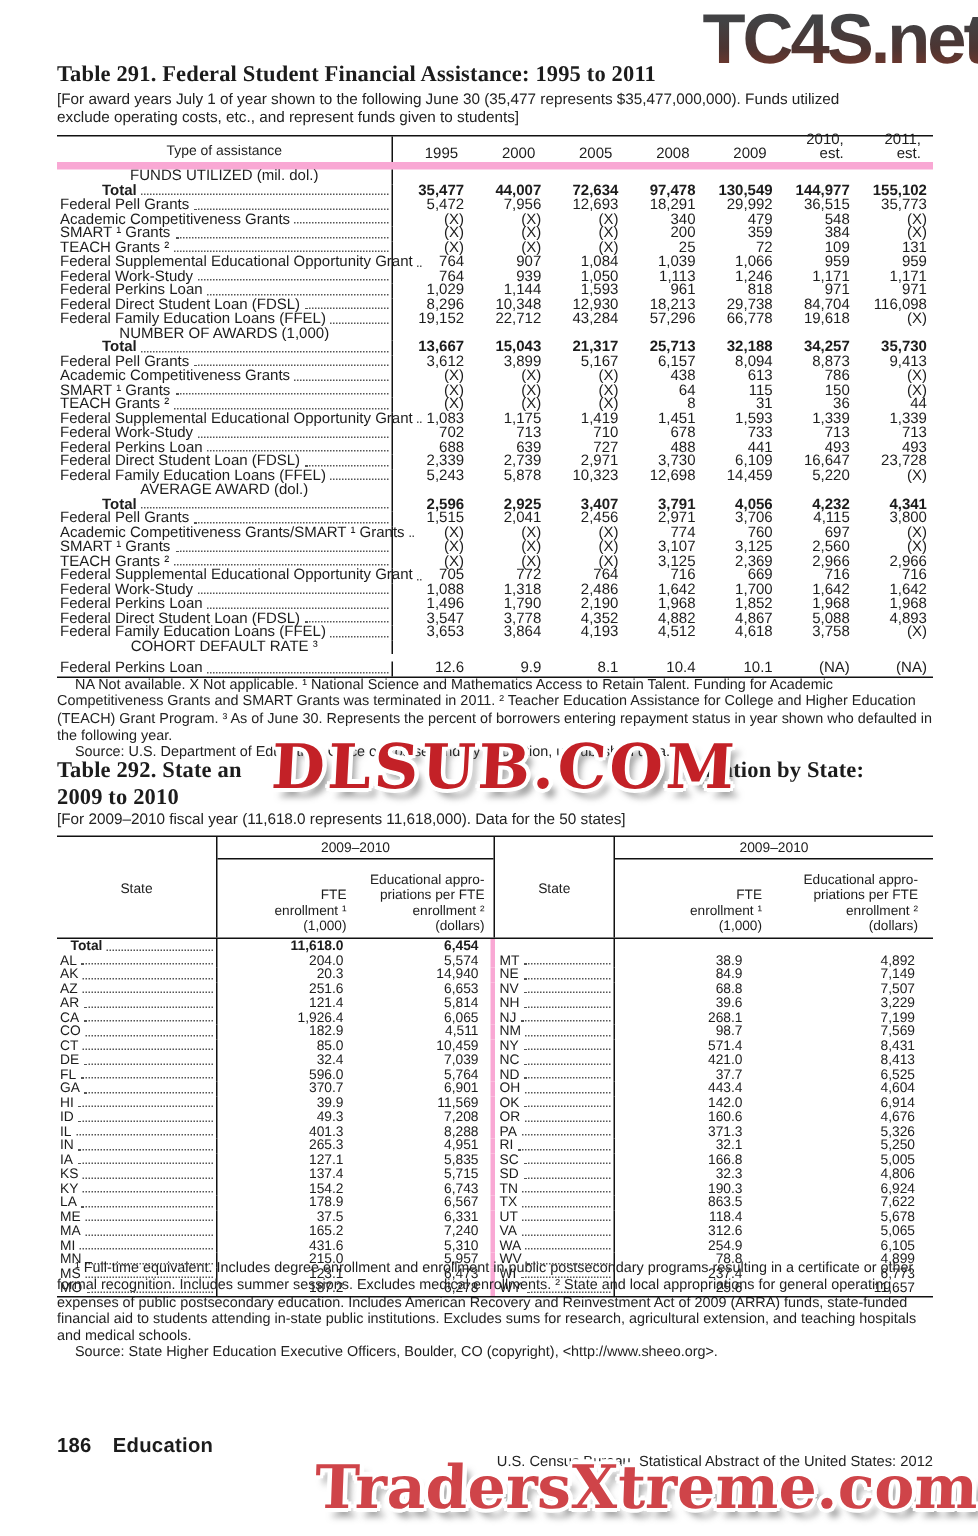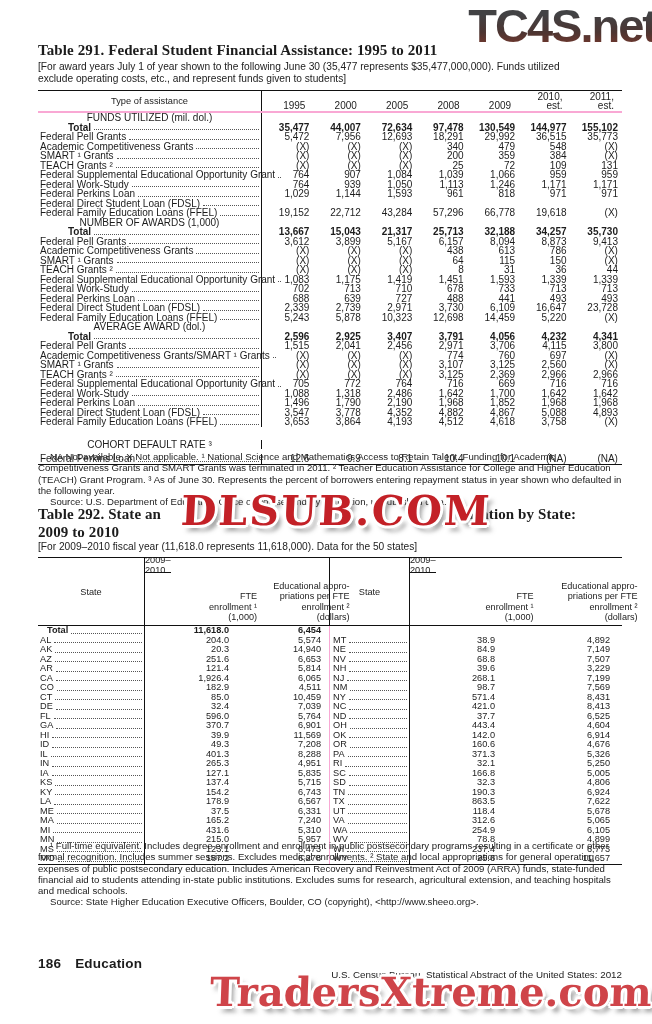--- a/index.html
+++ b/index.html
@@ -18,28 +18,28 @@
   .wm-bottom{position:absolute;top:968px;right:0px;font-family:"DejaVu Serif",serif;font-weight:bold;
     font-size:40px;letter-spacing:0px;color:#cf４;color:#cf4449;transform:skewX(-2deg);
     text-shadow:-2px -2px 0 #fff,2px -2px 0 #fff,-2px 2px 0 #fff,2px 2px 0 #fff,0 -3px 0 #fff,0 3px 0 #fff,-3px 0 0 #fff,3px 0 0 #fff,5px 6px 4px rgba(90,90,90,.55);}
 
   
   .ttl{position:absolute;left:38px;font-family:"Liberation Serif",serif;font-weight:bold;font-size:15px;letter-spacing:.1px;}
   .tnote{position:absolute;left:38px;width:556px;font-size:10.2px;line-height:12.2px;color:#222;}
 
   
   .t291{position:absolute;left:38px;top:90px;width:584px;border-top:1.5px solid #111;border-bottom:1.5px solid #111;}
-  .t291-header{display:flex;border-bottom:2px solid #f9a8d4;height:22px;}
+  .t291-header{display:flex;border-bottom:5px solid #f9a8d4;height:22px;}
   .t291-stub-h{width:224px;border-right:1px solid #111;display:flex;align-items:center;justify-content:center;font-size:9.3px;}
   .t291-cols{flex:1;display:flex;}
   .t291-ch{flex:1;display:flex;align-items:flex-end;justify-content:flex-end;padding:0 8px 1px 0;font-size:10px;line-height:9.2px;white-space:pre-line;text-align:right;}
   .trow{display:flex;font-size:10px;line-height:9.5px;}
   .trow .stub{width:224px;border-right:1px solid #111;display:flex;padding-left:2px;min-height:9.5px;}
   .trow .stub.sechead{display:block;text-align:center;padding-left:0;}
-  .trow.gapafter{margin-bottom:5px;margin-top:13px;}
+  .trow.gapafter{margin-bottom:5px;}
   .lbl{white-space:nowrap;}
   .leader{flex:1;border-bottom:1px dotted #555;margin:0 2px 2px 3px;min-width:3px;}
   .vals{flex:1;display:flex;}
   .vcell{flex:1;text-align:right;padding-right:4px;}
   .trow.bold .lbl,.trow.bold .vcell{font-weight:bold;}
   .trow .stub.tindent{padding-left:30px;}
 
   
   .fnblock{position:absolute;left:38px;width:584px;font-size:9.6px;line-height:11.3px;color:#222;}
   .fnblock p{margin:0;text-indent:12px;}
@@ -48,31 +48,31 @@
   .t292-pref{position:absolute;left:38px;top:506px;}
   .t292-suf{position:absolute;left:466px;top:506px;}
   .t292-l2{position:absolute;left:38px;top:524px;}
 
   
   .t292{position:absolute;left:38px;top:557px;width:584px;border-top:1.5px solid #111;border-bottom:1.5px solid #111;}
   .t292-header{display:flex;height:68px;border-bottom:1px solid #111;}
   .t292-sh{display:flex;align-items:center;justify-content:center;font-size:9.2px;}
   .sh1{width:107px;border-right:1px solid #111;}
   .sh2{width:80px;border-right:1px solid #111;}
-  .t292-grp{display:flex;flex-direction:row;}
+  .t292-grp{display:flex;flex-direction:column;}
   .grp-l{width:185px;border-right:1px solid #111;}
   .grp-r{width:212px;}
   .t292-span{height:15px;border-bottom:1px solid #111;display:flex;align-items:center;justify-content:center;font-size:9.2px;}
   .t292-lbls{flex:1;display:flex;}
   .t292-lb{flex:1;display:flex;align-items:flex-end;justify-content:flex-end;text-align:right;white-space:pre-line;font-size:9.1px;line-height:10.6px;padding:0 6px 2px 0;}
   .t2row{display:flex;font-size:9.2px;line-height:9.5px;}
   .t2row .c{text-align:right;padding-right:8px;}
   .t2s1{width:107px;border-right:1px solid #111;display:flex;padding-left:2px;min-height:9.5px;}
   .t2f1{width:92px;}
-  .t2a1{width:93px;border-right:1px solid #f9a8d4;}
+  .t2a1{width:93px;border-right:3px solid #f9a8d4;}
   .t2s2{width:80px;border-right:1px solid #111;display:flex;padding-left:3px;}
   .t2f2{width:93px;}
   .t2a2{width:119px;padding-right:12px !important;}
   .t2row.bold .lft{font-weight:bold;}
   .t2row .t2s1.tindent{padding-left:9px;}
 
   
   .pgfoot{position:absolute;left:38px;top:956px;font-size:13.5px;letter-spacing:.2px;font-weight:bold;}
   .pgfoot .sec{margin-left:14px;}
   .census{position:absolute;right:30px;top:969px;font-size:9.8px;color:#222;}
@@ -223,20 +223,29 @@
             <div class="vcell">818</div>
             <div class="vcell">971</div>
             <div class="vcell">971</div>
           </div>
         </div>
         <div class="trow">
           <div class="stub">
             <span class="lbl">Federal Direct Student Loan (FDSL)</span>
             <span class="leader"></span>
           </div>
+          <div class="vals">
+            <div class="vcell">8,296</div>
+            <div class="vcell">10,348</div>
+            <div class="vcell">12,930</div>
+            <div class="vcell">18,213</div>
+            <div class="vcell">29,738</div>
+            <div class="vcell">84,704</div>
+            <div class="vcell">116,098</div>
+          </div>
         </div>
         <div class="trow">
           <div class="stub">
             <span class="lbl">Federal Family Education Loans (FFEL)</span>
             <span class="leader"></span>
           </div>
           <div class="vals">
             <div class="vcell">19,152</div>
             <div class="vcell">22,712</div>
             <div class="vcell">43,284</div>

